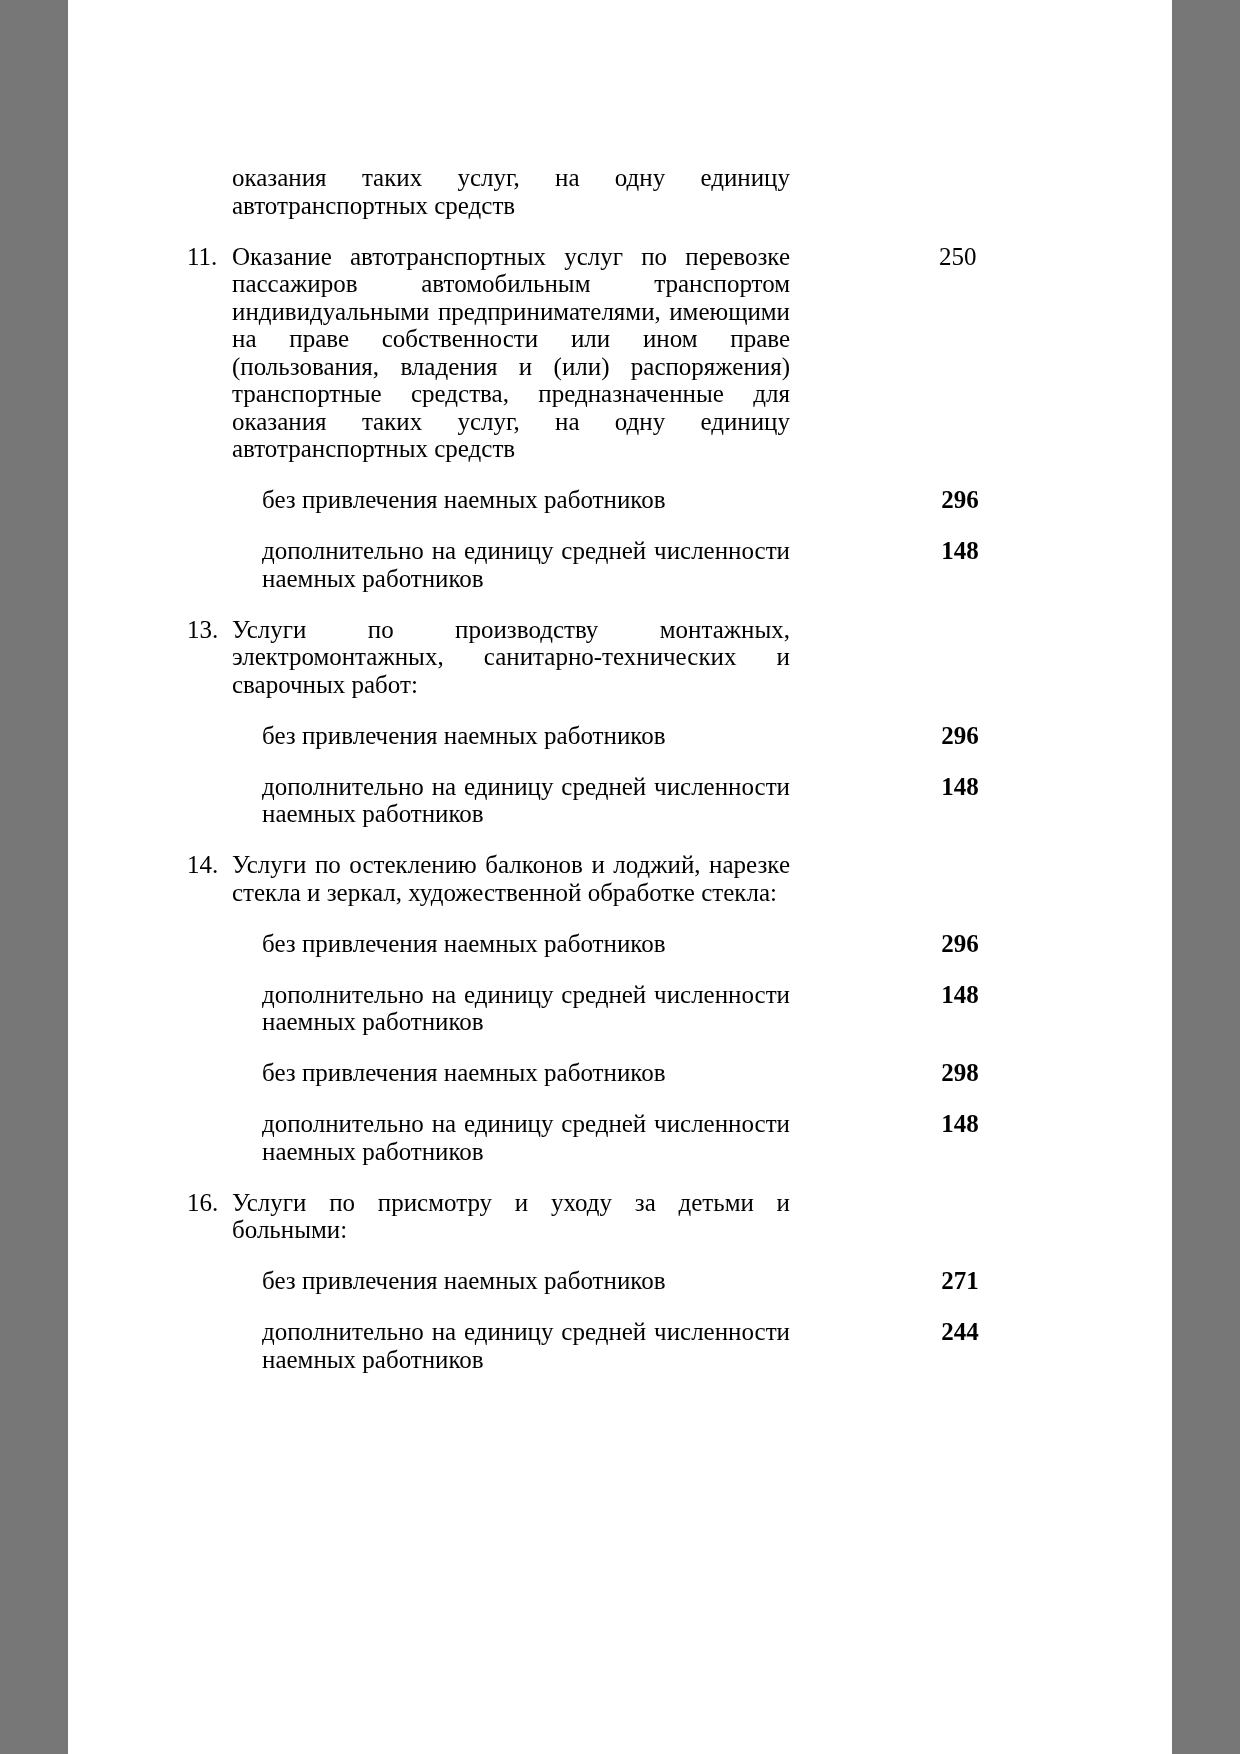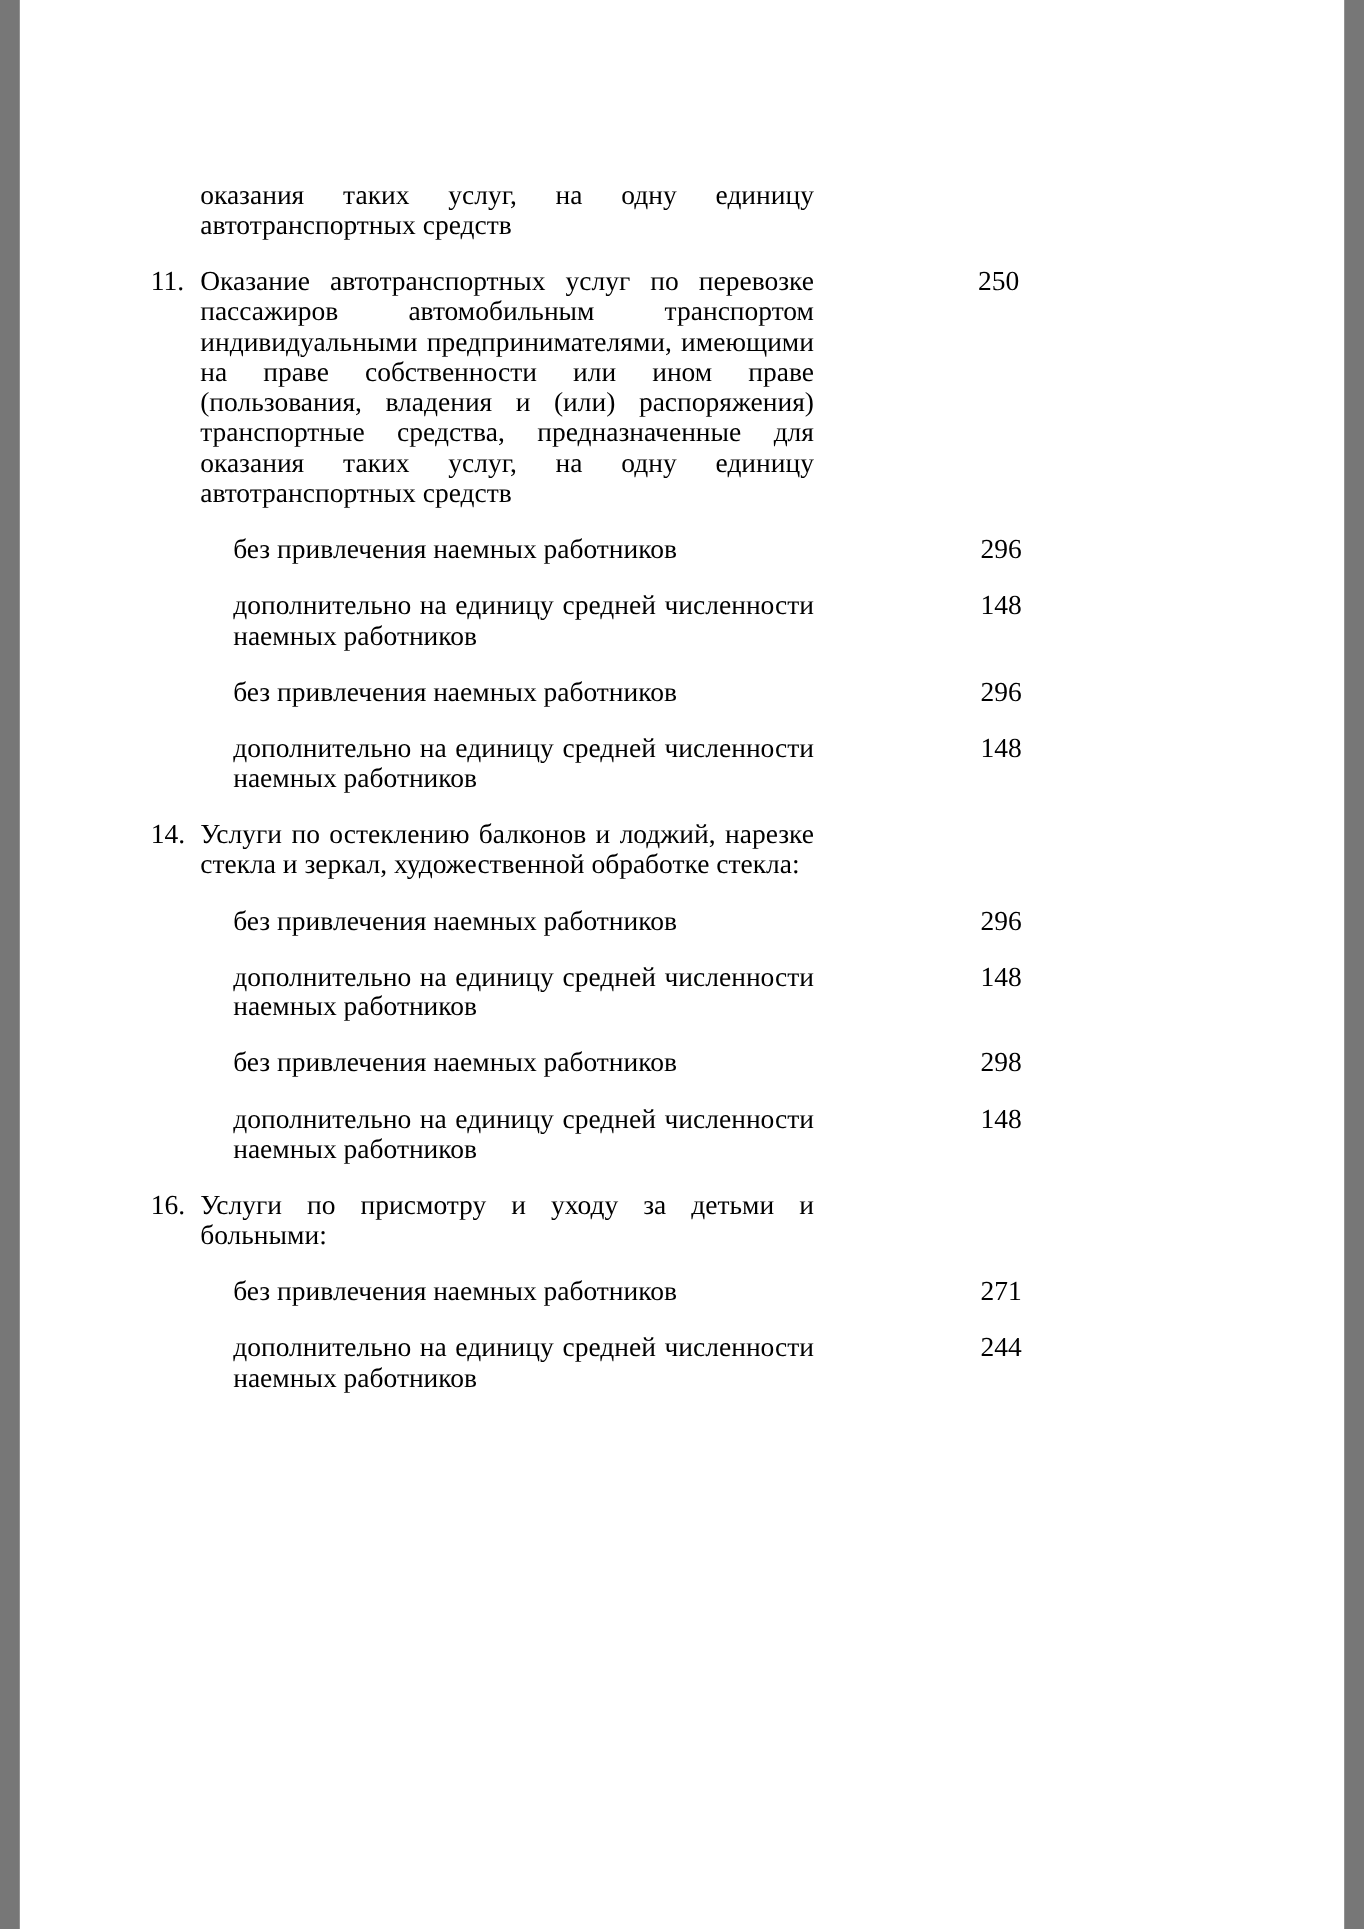--- a/index.html
+++ b/index.html
@@ -1,18 +1,18 @@
 <!DOCTYPE html>
 <html lang="ru"><head>
 <meta charset="utf-8">
 <style>
   html, body { margin: 0; padding: 0; background: #777; }
   .page {
     position: relative;
-    width: 1204px;
+    width: 1104px;
     height: 1754px;
     margin: 0 auto;
     background: #ffffff;
     color: #000000;
     font-family: "Liberation Serif", "DejaVu Serif", serif;
     font-size: 25px;
     line-height: 27.5px;
     overflow: hidden;
   }
   .content { padding-top: 164px; }
@@ -23,21 +23,21 @@
   }
   
   .cont { margin-left: 164px; width: 558px; }
   
   .item { margin-left: 119px; padding-left: 45px; width: 558px; }
   .item .num { position: absolute; left: 0; top: 0; }
   
   .sub { margin-left: 194px; width: 528px; }
   
   .item .value { position: absolute; left: 752px; top: 0; width: 42px; }
-  .sub  .value { position: absolute; left: 677px; top: 0; width: 42px; text-align: center; }
+  .sub  .value { position: absolute; left: 677px; top: 0; width: 42px; text-align: center; font-weight: bold; }
   
   .stretch { text-align-last: justify; }
 </style>
 </head>
 <body>
 
 <div class="page">
   <div class="content">
 
     <div class="para cont">
@@ -52,20 +52,24 @@
 
     <div class="para sub">
       <span>без привлечения наемных работников</span>
       <span class="value">296</span>
     </div>
     <div class="para sub">
       <span>дополнительно на единицу средней численности наемных работников</span>
       <span class="value">148</span>
     </div>
 
+    <div class="para item">
+      <span class="num">13.</span>
+      <span>Услуги по производству монтажных, электромонтажных, санитарно-технических и сварочных работ:</span>
+    </div>
     <div class="para sub">
       <span>без привлечения наемных работников</span>
       <span class="value">296</span>
     </div>
     <div class="para sub">
       <span>дополнительно на единицу средней численности наемных работников</span>
       <span class="value">148</span>
     </div>
 
     <div class="para item">

